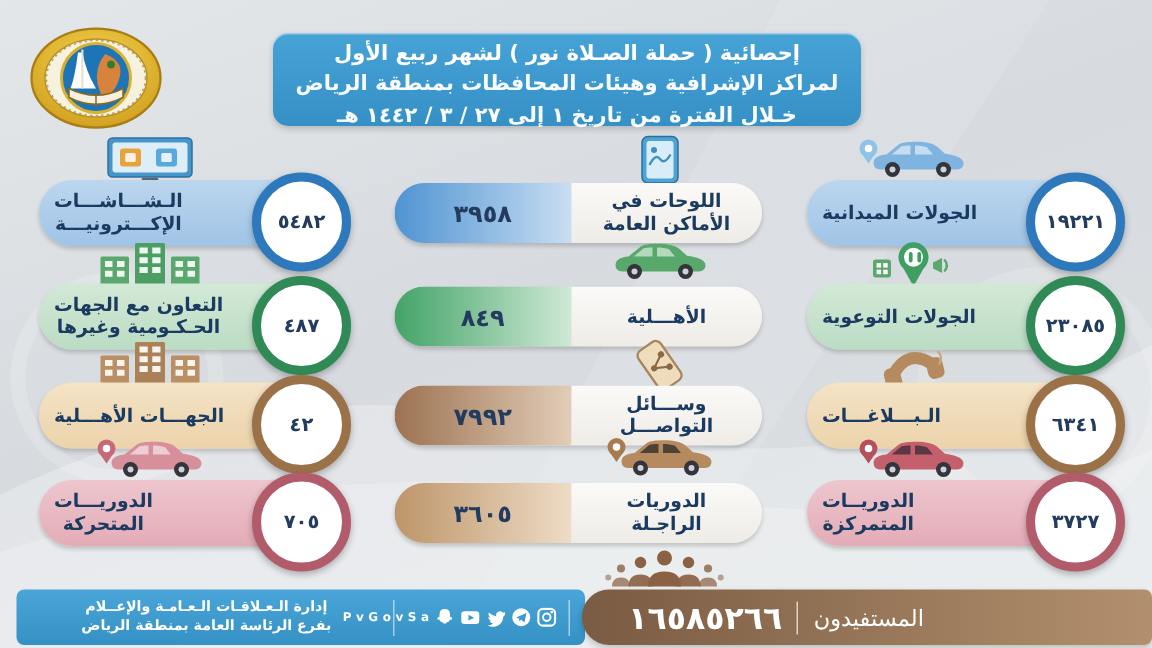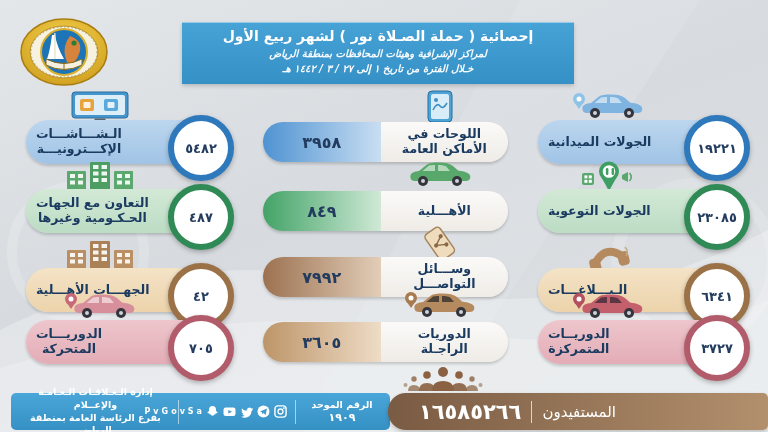--- a/index.html
+++ b/index.html
@@ -5,36 +5,36 @@
   html,body{margin:0;padding:0;background:#c9ced3;}
   .stage{position:relative;width:768px;height:432px;overflow:hidden;
          background:linear-gradient(160deg,#e3e7ea 0%,#d7dbdf 45%,#dde1e4 100%);
          font-family:"DejaVu Sans",sans-serif;direction:rtl;}
   .abs{position:absolute;}
   svg{display:block;}
 
   
   .header-box{position:absolute;left:182px;top:22px;width:392px;height:62px;
               background:linear-gradient(180deg,#47a2d6,#3590c6);
-              border-radius:0;box-shadow:inset 0 1px 0 rgba(255,255,255,.45),0 2px 4px rgba(0,0,0,.18);
+              border-radius:10px;box-shadow:inset 0 1px 0 rgba(255,255,255,.45),0 2px 4px rgba(0,0,0,.18);
               color:#fff;text-align:center;padding-top:6px;box-sizing:border-box;}
   .header-box .h1{font-size:14px;font-weight:bold;line-height:1.25;}
-  .header-box .h2{font-size:10px;font-weight:bold;line-height:1.5;opacity:.97;font-style:italic;}
+  .header-box .h2{font-size:14px;font-weight:bold;line-height:1.5;opacity:.97;}
 
   .logo-left{position:absolute;left:18px;top:13px;}
   .logo-right{position:absolute;left:657px;top:16px;width:84px;height:80px;}
   .logo-right .badge{position:absolute;inset:0;border-radius:13px;
         background:linear-gradient(180deg,#4fb0e0,#1a6aa2);
         box-shadow:inset 0 0 0 1px rgba(255,255,255,.35),0 2px 4px rgba(0,0,0,.25);}
   .logo-right .ltext{position:absolute;left:0;right:0;bottom:7px;text-align:center;
         color:#eec254;font-size:12px;font-weight:bold;text-shadow:0 1px 1px rgba(0,0,0,.4);}
 
   
   .stat{position:absolute;height:44px;}
-  .row1{top:120px}.row2{top:189px}.row3{top:268px}.row4{top:320px}
+  .row1{top:120px}.row2{top:189px}.row3{top:255px}.row4{top:320px}
   .c-left{left:26px;width:182px;}
   .c-right{left:538px;width:184px;}
   .c-mid{left:263px;width:245px;height:40px;}
   .c-mid.row1{top:122px}.c-mid.row2{top:191px}.c-mid.row3{top:257px}.c-mid.row4{top:322px}
 
   .pill{position:absolute;inset:0;border-radius:22px;box-shadow:0 2px 3px rgba(0,0,0,.18);
         display:flex;align-items:center;justify-content:flex-end;padding:0 34px 0 10px;box-sizing:border-box;}
   .lbl{text-align:center;font-weight:bold;font-size:12.5px;line-height:1.18;color:#1a3a60;}
   .lbl span{display:block;}
   .circle{position:absolute;top:-5px;right:-26px;width:54px;height:54px;border-radius:50%;
@@ -449,24 +449,20 @@
         <span>الدوريـــات</span>
           <span>المتحركة</span>
       </div>
     </div>
     <div class="circle">
         <span>٧٠٥</span>
       </div>
   </div>
 
   <div class="footer-blue">
-    <div class="unified">
-      <div class="ul">الرقم الموحد</div>
-      <div class="uv">١٩٠٩</div>
-    </div>
     <div class="vdiv"></div>
     <div class="social">
       <div class="icons">
         <span>
             <svg width="13" height="13" viewBox="0 0 13 13">
               <path d="M6.5 1 q3.4 0 3.5 3.6 l.05 1.6 q1.5 .5 1.5 1.2 q0 .8 -1.7 .9 q-.3 1.5 -1.6 1.3 q-.8 1.2 -1.75 1.2 q-.95 0 -1.75 -1.2 q-1.3 .2 -1.6 -1.3 q-1.7 -.1 -1.7 -.9 q0 -.7 1.5 -1.2 l.05 -1.6 Q3.1 1 6.5 1 z" fill="#fff"></path>
             </svg>
           </span>
         <span>
             <svg width="13" height="13" viewBox="0 0 13 13">

